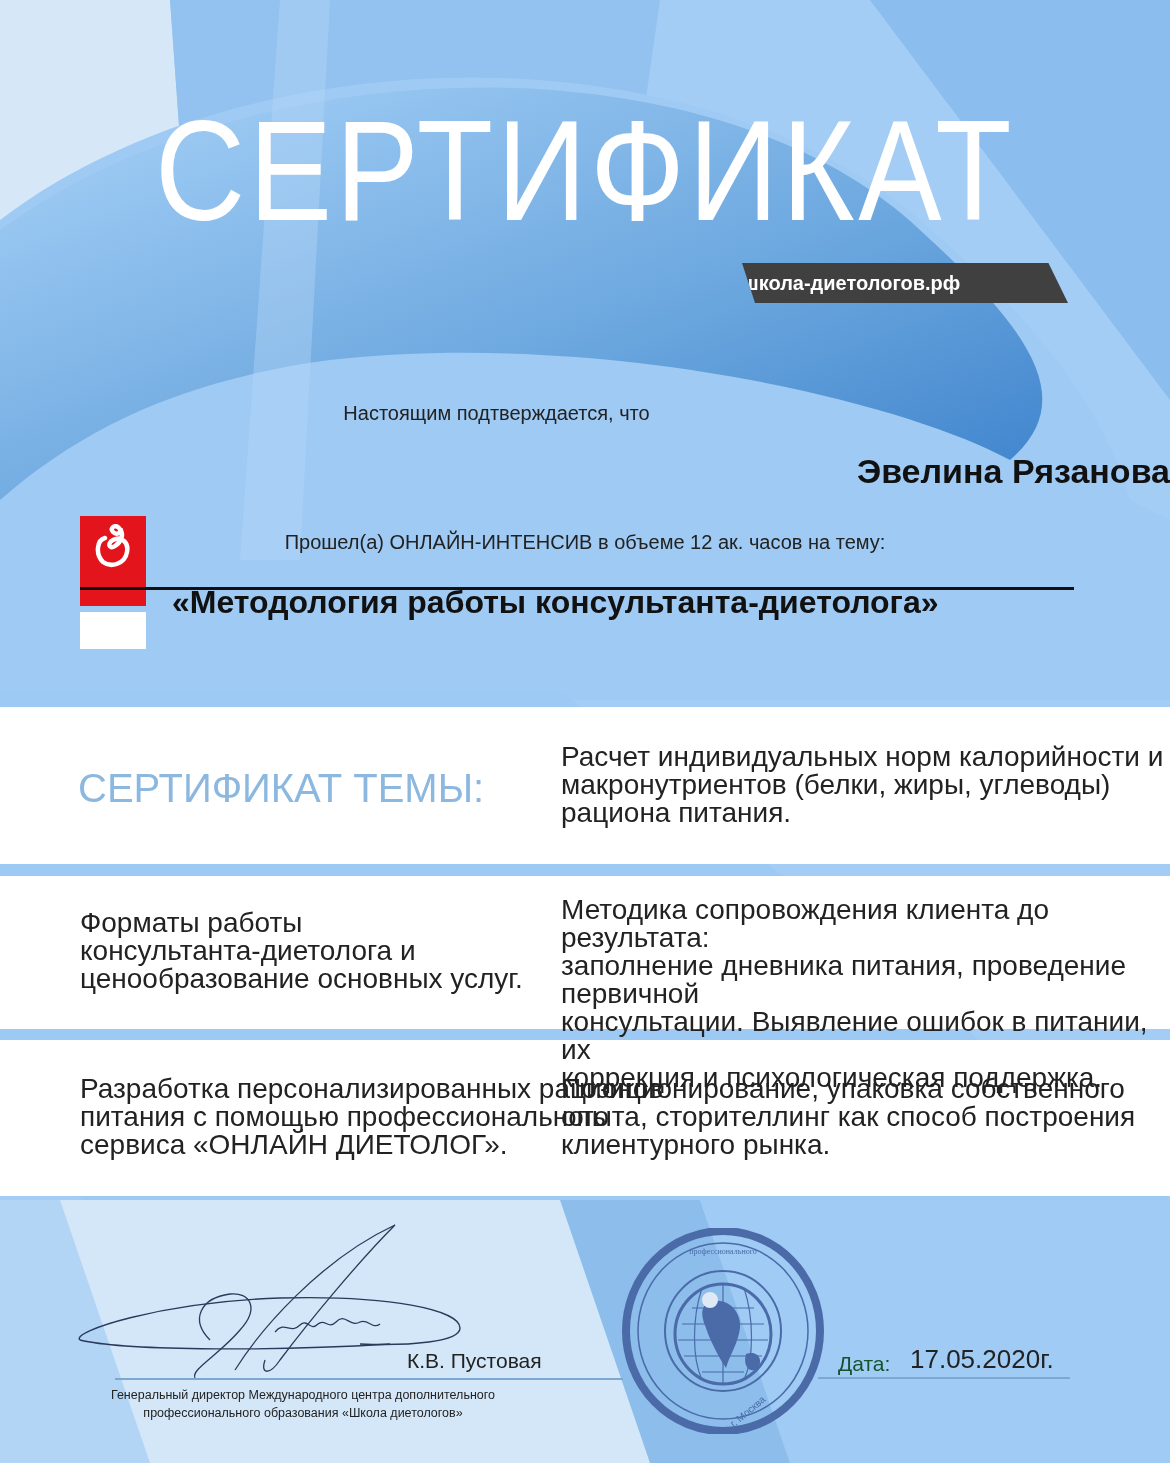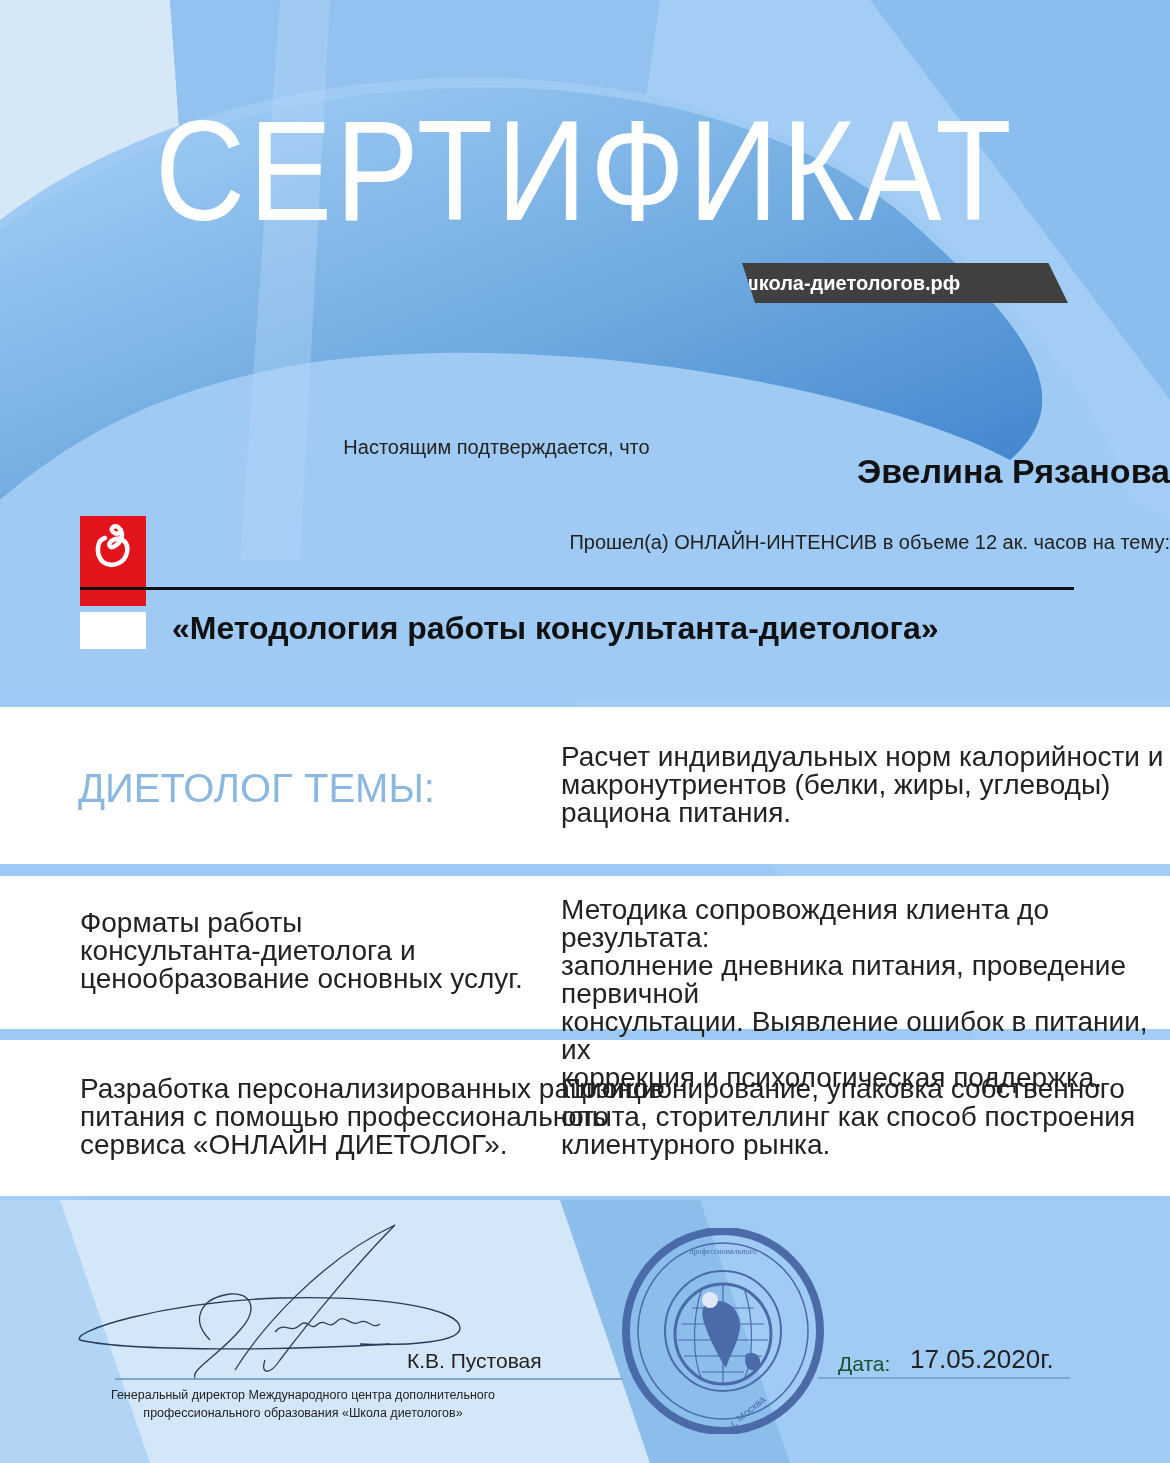--- a/index.html
+++ b/index.html
@@ -1,27 +1,27 @@
 <!DOCTYPE html>
 <html><head>
 <meta charset="utf-8">
 <style>
   html, body { margin:0; padding:0; }
   body { width:1170px; height:1463px; position:relative; overflow:hidden; background:#9cc8f2; font-family:"Liberation Sans", sans-serif; }
   .bg { position:absolute; inset:0; overflow:hidden; }
   .bg svg { position:absolute; left:0; top:0; }
   .title { position:absolute; left:0; width:1170px; top:100px; text-align:center; color:#ffffff; font-size:142px; font-weight:normal; letter-spacing:4px; line-height:1; transform:scaleX(0.88); transform-origin:center; }
   .site-badge { position:absolute; left:742px; top:263px; width:326px; height:40px; background:#404040; clip-path:polygon(0 0, 94% 0, 100% 100%, 4% 100%); display:flex; align-items:center; justify-content:flex-start; color:#fff; font-weight:bold; font-size:20px; }
-  .confirm { position:absolute; top:436px; left:0; width:993px; text-align:center; font-size:20px; color:#222; }
+  .confirm { position:absolute; top:402px; left:0; width:993px; text-align:center; font-size:20px; color:#222; }
   .name { position:absolute; top:452px; left:0; width:1170px; text-align:right; font-size:34px; font-weight:bold; color:#111; }
-  .passed { position:absolute; top:531px; left:0; width:1170px; text-align:right; font-size:20px; color:#222; }
+  .passed { position:absolute; top:531px; left:0; width:1170px; text-align:center; font-size:20px; color:#222; }
   .logo-red { position:absolute; left:80px; top:516px; width:66px; height:90px; background:#e3141c; display:flex; align-items:flex-start; justify-content:center; padding-top:8px; box-sizing:border-box; }
   .logo-white { position:absolute; left:80px; top:612px; width:66px; height:37px; background:#ffffff; }
   .rule { position:absolute; left:80px; top:587px; width:994px; height:3px; background:#111; }
-  .course { position:absolute; top:610px; left:172px; font-size:32px; font-weight:bold; color:#111; white-space:nowrap; }
+  .course { position:absolute; top:584px; left:172px; font-size:32px; font-weight:bold; color:#111; white-space:nowrap; }
   .band { position:absolute; left:0; width:1170px; background:#ffffff; }
   .topics-heading { position:absolute; left:78px; top:766px; font-size:40px; color:#8cb8e0; letter-spacing:0px; }
   .topic { position:absolute; font-size:28px; line-height:28px; color:#222; }
   .sig-name { position:absolute; left:407px; top:1349px; font-size:21px; color:#222; }
   .sig-line { position:absolute; left:115px; top:1378px; width:508px; height:2px; background:#7fa8d0; }
   .sig-title { position:absolute; left:60px; width:486px; top:1386px; text-align:center; font-size:12.5px; line-height:18px; color:#222; }
   .date-label { position:absolute; left:838px; top:1352px; font-size:21px; color:#14532d; }
   .date-val { position:absolute; left:910px; top:1344px; font-size:26px; color:#222; }
   .date-line { position:absolute; left:818px; top:1377px; width:252px; height:2px; background:#7fa8d0; }
   .seal { position:absolute; left:622px; top:1228px; width:202px; height:206px; }
@@ -69,21 +69,21 @@
 
 <div class="logo-red">
   <svg width="44" height="46" viewBox="0 0 44 46">
     <path d="M14,14 C6,16 4,30 12,38 C20,44 34,40 36,28 C38,18 30,12 22,16 C16,19 18,26 24,22 C30,18 34,10 28,4 C24,0 18,4 22,8 C26,12 30,8 30,6" fill="none" stroke="#fff" stroke-width="4.5" stroke-linecap="round"></path>
   </svg>
 </div>
 <div class="logo-white"></div>
 <div class="rule"></div>
 <div class="course">«Методология работы консультанта-диетолога»</div>
 
-<div class="topics-heading">ДИЕТОЛОГ ТЕМЫ:</div>
+<div class="topics-heading">СЕРТИФИКАТ ТЕМЫ:</div>
 <div class="topic" style="left:561px;top:743px;white-space:pre-line;">Расчет индивидуальных норм калорийности и
 макронутриентов (белки, жиры, углеводы)
 рациона питания.</div>
 <div class="topic" style="left:80px;top:909px;white-space:pre-line;">Форматы работы
 консультанта-диетолога и
 ценообразование основных услуг.</div>
 <div class="topic" style="left:561px;top:896px;white-space:pre-line;">Методика сопровождения клиента до результата:
 заполнение дневника питания, проведение первичной
 консультации. Выявление ошибок в питании, их
 коррекция и психологическая поддержка.</div>

